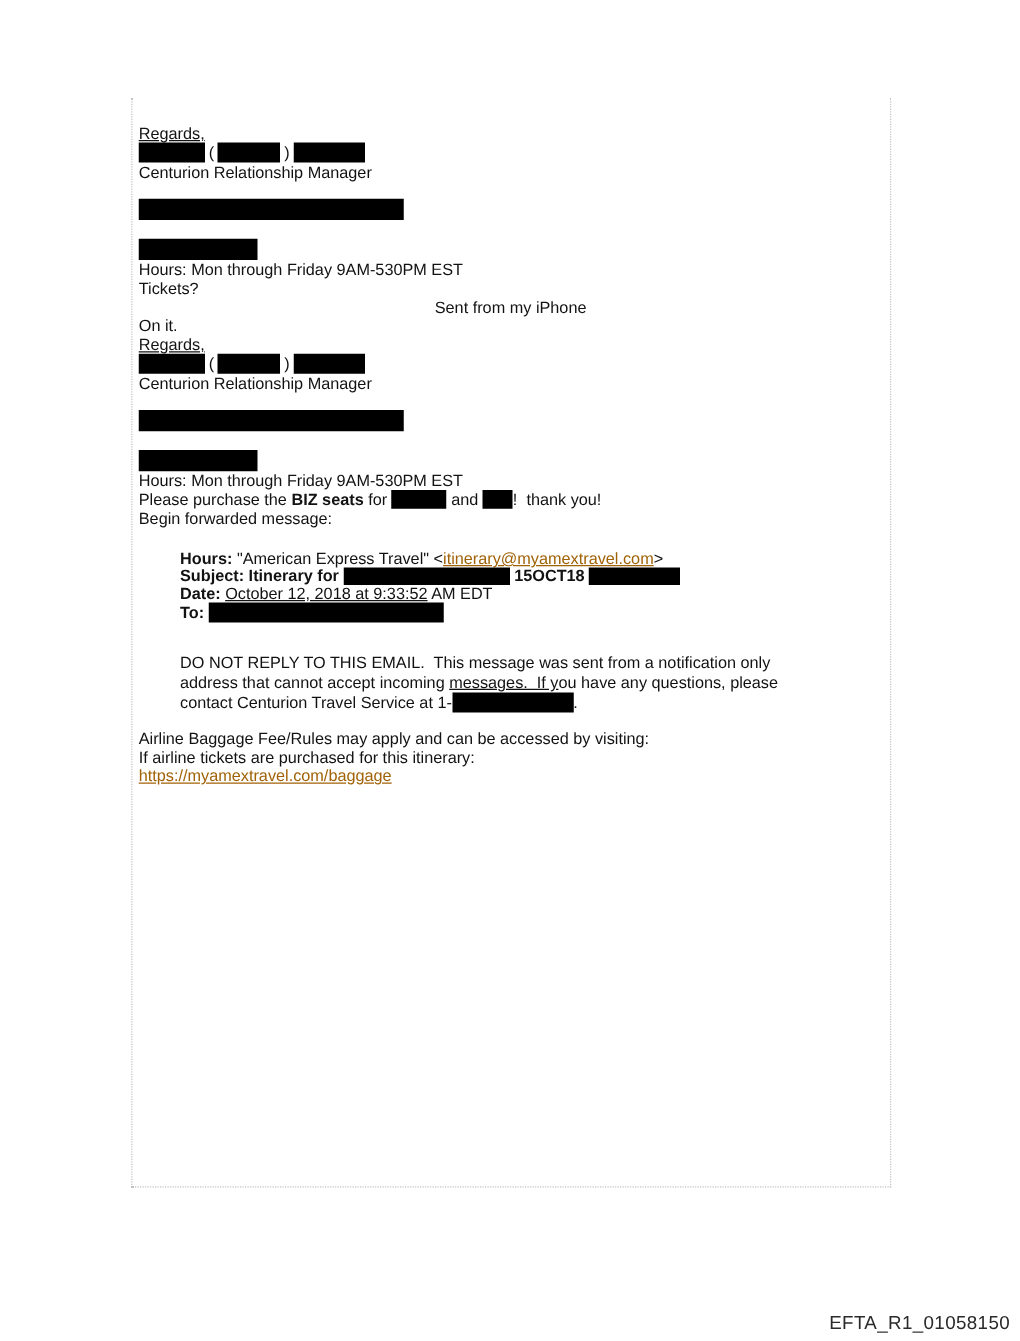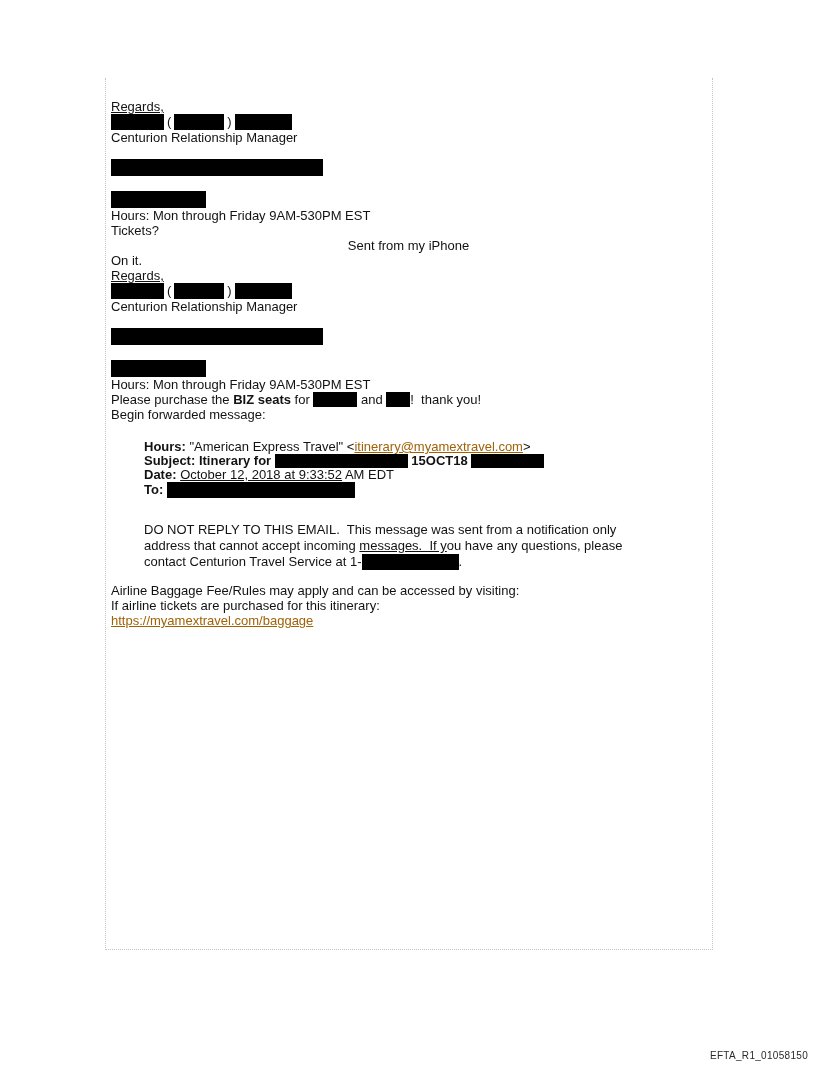--- a/index.html
+++ b/index.html
@@ -50,21 +50,21 @@
   .mt-begin{margin-top:35px;}
   .ml-begin{margin-left:42px;}
   .hdrs{margin-top:18px;margin-left:33px;line-height:14px;}
   .hdrs p{line-height:14px;}
   .notice{margin-top:24px;line-height:16px;margin-left:33px;}
   .notice p{line-height:16px;}
   .ml-cont{margin-left:42px;}
   .baggage{margin-top:13px;line-height:15.2px;}
   .bates{
     position:absolute;top:1050px;right:8px;
-    font-size:10px;color:#2a2a2a;letter-spacing:0.3px;
+    font-size:15px;color:#2a2a2a;letter-spacing:0.3px;
   }
 </style>
 </head>
 <body>
 
 <div class="page">
 
   <p><span class="u">Regards,</span></p>
   <p><span class="red r-name1"></span><span class="paren">(</span><span class="red r-name2"></span><span class="paren">)</span><span class="red r-name3"></span></p>
   <p class="mt-cent">Centurion Relationship Manager</p>

